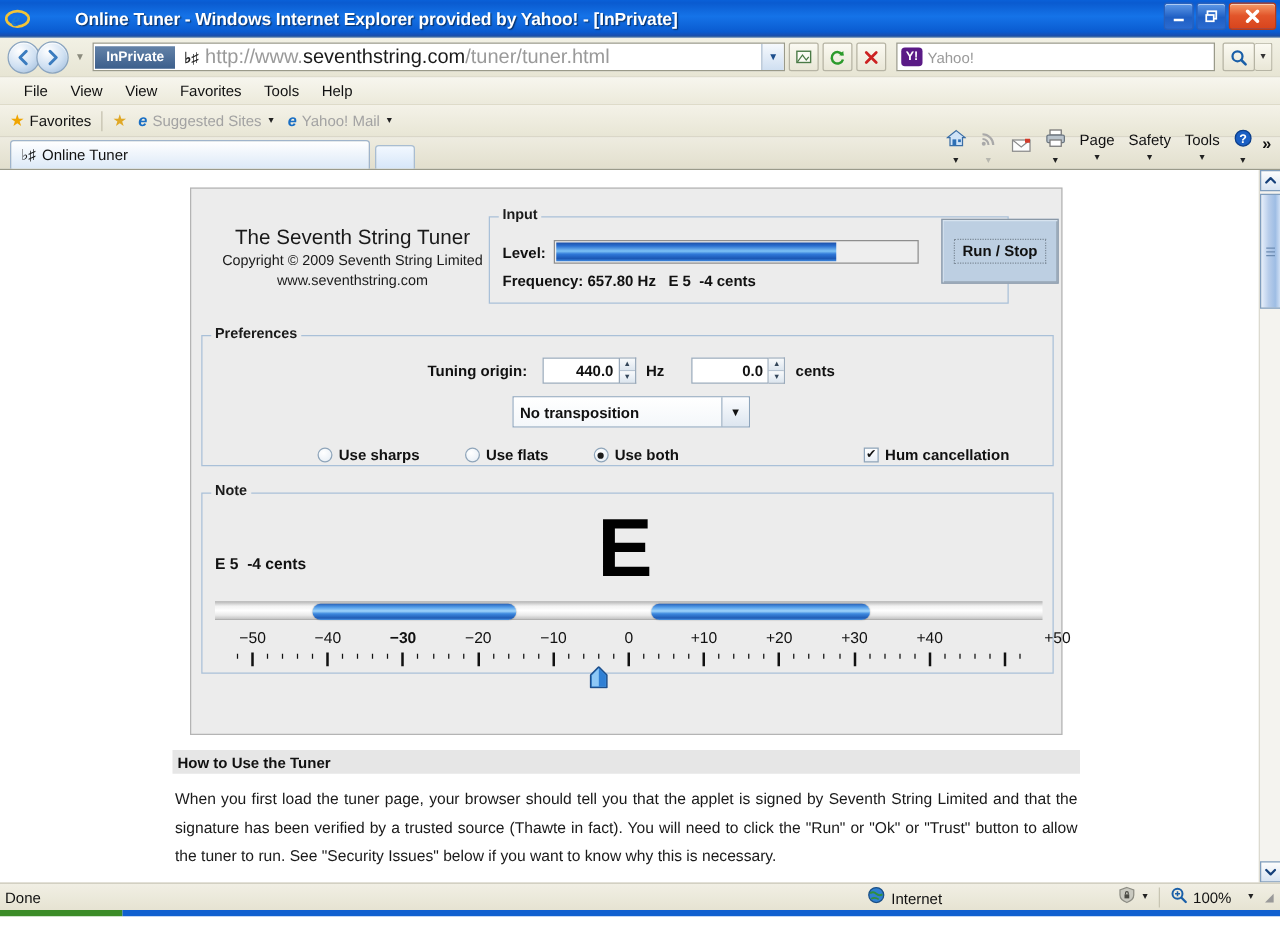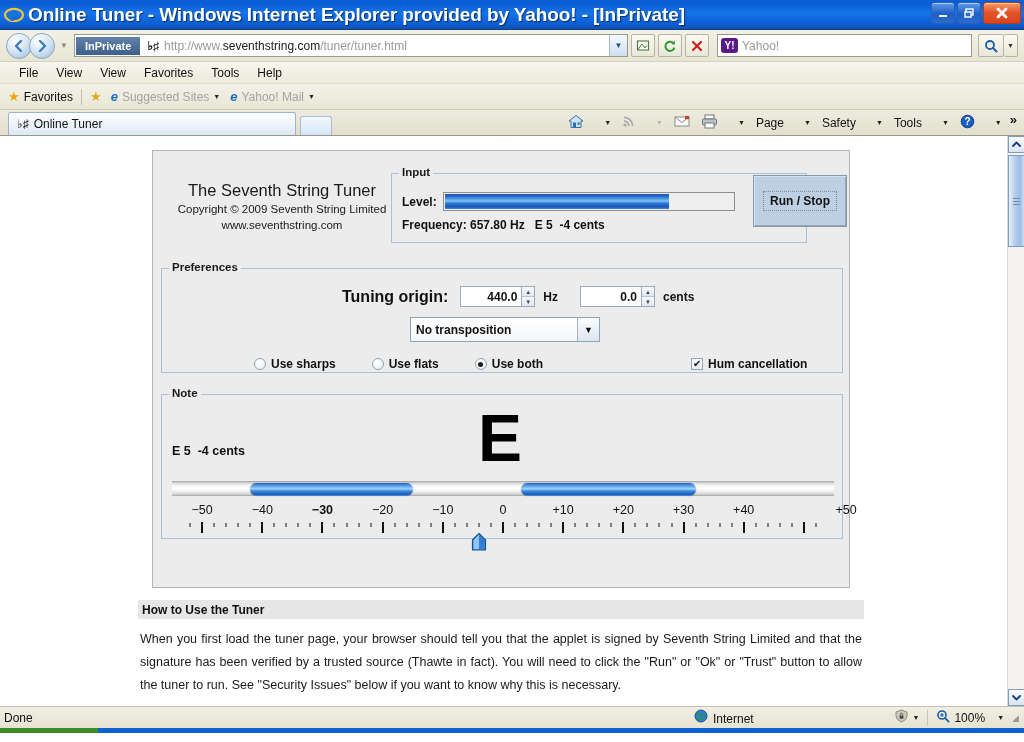--- a/index.html
+++ b/index.html
@@ -19,25 +19,26 @@
     padding-left: 4px;
     position: relative;
     border-bottom: 1px solid #06408f;
   }
   .ie-logo {
     width: 20px; height: 20px; margin-right: 4px;
     position: relative; flex: 0 0 auto;
   }
   .title-text {
     color: #fff;
-    font-size: 19px;
+    font-size: 14px;
     font-weight: bold;
     text-shadow: 1px 1px 1px rgba(0,0,0,0.55);
     white-space: nowrap;
     letter-spacing: -0.1px;
+    margin-left: 32px;
   }
   .win-btns {
     position: absolute; right: 3px; top: 2px;
     display: flex; gap: 2px;
   }
   .win-btn {
     width: 24px; height: 22px;
     border: 1px solid #2a5fb8;
     border-radius: 3px;
     display: flex; align-items: center; justify-content: center;
@@ -82,21 +83,21 @@
   .inprivate-badge {
     background: linear-gradient(to bottom, #6382a8, #3c5f8c);
     color: #fff; font-size: 11px; font-weight: bold;
     padding: 3px 9px; margin: 1px 0 1px 1px;
     white-space: nowrap;
   }
   .fav-glyph {
     font-size: 12px; margin: 0 5px 0 7px; color: #222; font-weight: bold;
   }
   .url-text {
-    font-size: 12px; color: #9a9a9a; white-space: nowrap;
+    font-size: 16px; color: #9a9a9a; white-space: nowrap;
   }
   .url-text b { color: #1a1a1a; font-weight: normal; }
   .url-drop {
     width: 18px; height: 21px; margin-left: auto;
     background: linear-gradient(to bottom, #f6f9fd, #cfdff1);
     border-left: 1px solid #a9bcd0;
     display: flex; align-items: center; justify-content: center;
     font-size: 8px; color: #1c4e8c;
   }
   .iconbtn {
@@ -186,21 +187,21 @@
     width: 32px; height: 19px; margin-left: 4px;
     background: linear-gradient(to bottom, #f2f8ff, #d6e6f8);
     border: 1px solid #a8bdd2; border-bottom: none;
     border-radius: 3px 3px 0 0;
   }
   .cmdbar {
     position: absolute; right: 4px; bottom: 2px;
     display: flex; align-items: center; gap: 1px;
     font-size: 12px; color: #111;
   }
-  .cmd { display: flex; align-items: center; gap: 20px; padding: 1px 5px; }
+  .cmd { display: flex; align-items: center; gap: 4px; padding: 1px 5px; flex-direction: column; }
   .cmd-ico { font-size: 13px; }
 
   
   .page {
     position: relative;
     height: 570px;
     background: #fff;
     overflow: hidden;
   }
   .content {
@@ -265,21 +266,21 @@
   .runstop span {
     font-size: 12px; font-weight: bold; color: #111;
     border: 1px dotted #7d8b99; padding: 2px 6px;
   }
 
   #prefs-group { left: 8px; top: 117px; width: 682px; height: 105px; }
   .tuning-row {
     position: absolute; left: 180px; top: 17px;
     display: flex; align-items: center; gap: 0;
   }
-  .tr-label { font-size: 16px; font-weight: bold; color: #111; margin-right: 12px; }
+  .tr-label { font-size: 12px; font-weight: bold; color: #111; margin-right: 12px; }
   .spinner { display: flex; align-items: stretch; height: 21px; }
   .spin-field {
     width: 62px;
     background: #fff; border: 1px solid #9aaabb;
     font-size: 12px; font-weight: bold; color: #111;
     text-align: right; padding: 2px 4px 0 0;
     line-height: 17px;
   }
   .spin-btns {
     width: 13px; display: flex; flex-direction: column;

